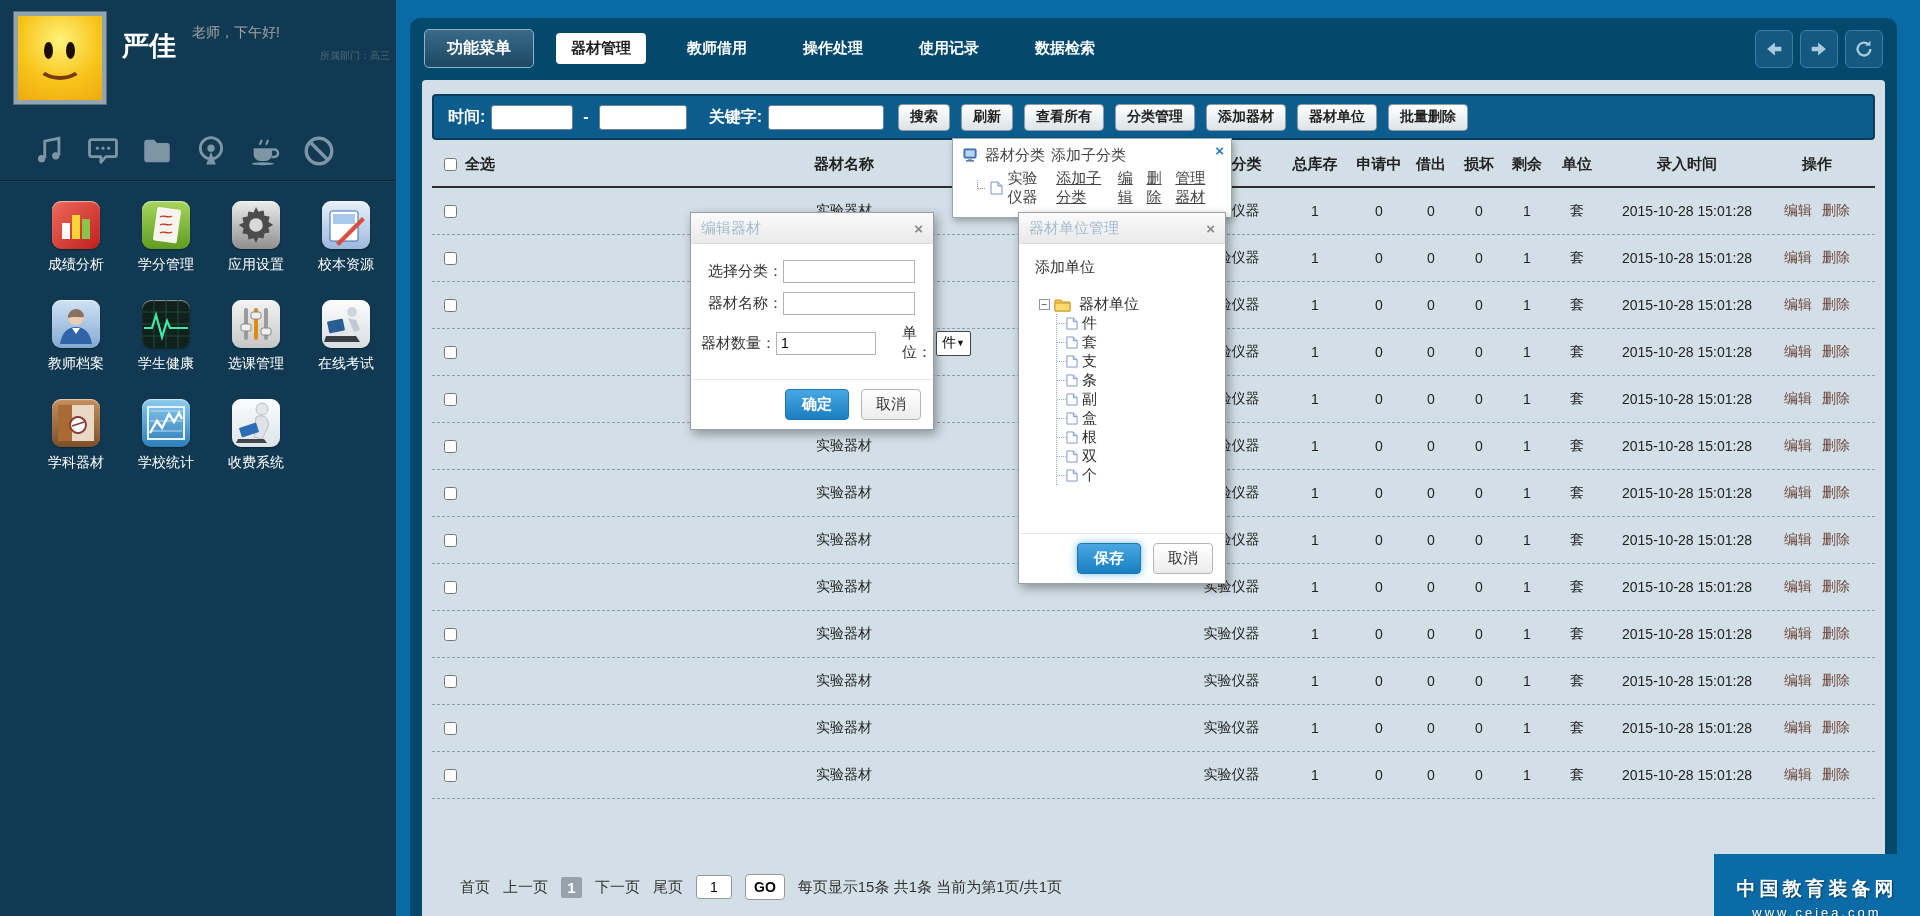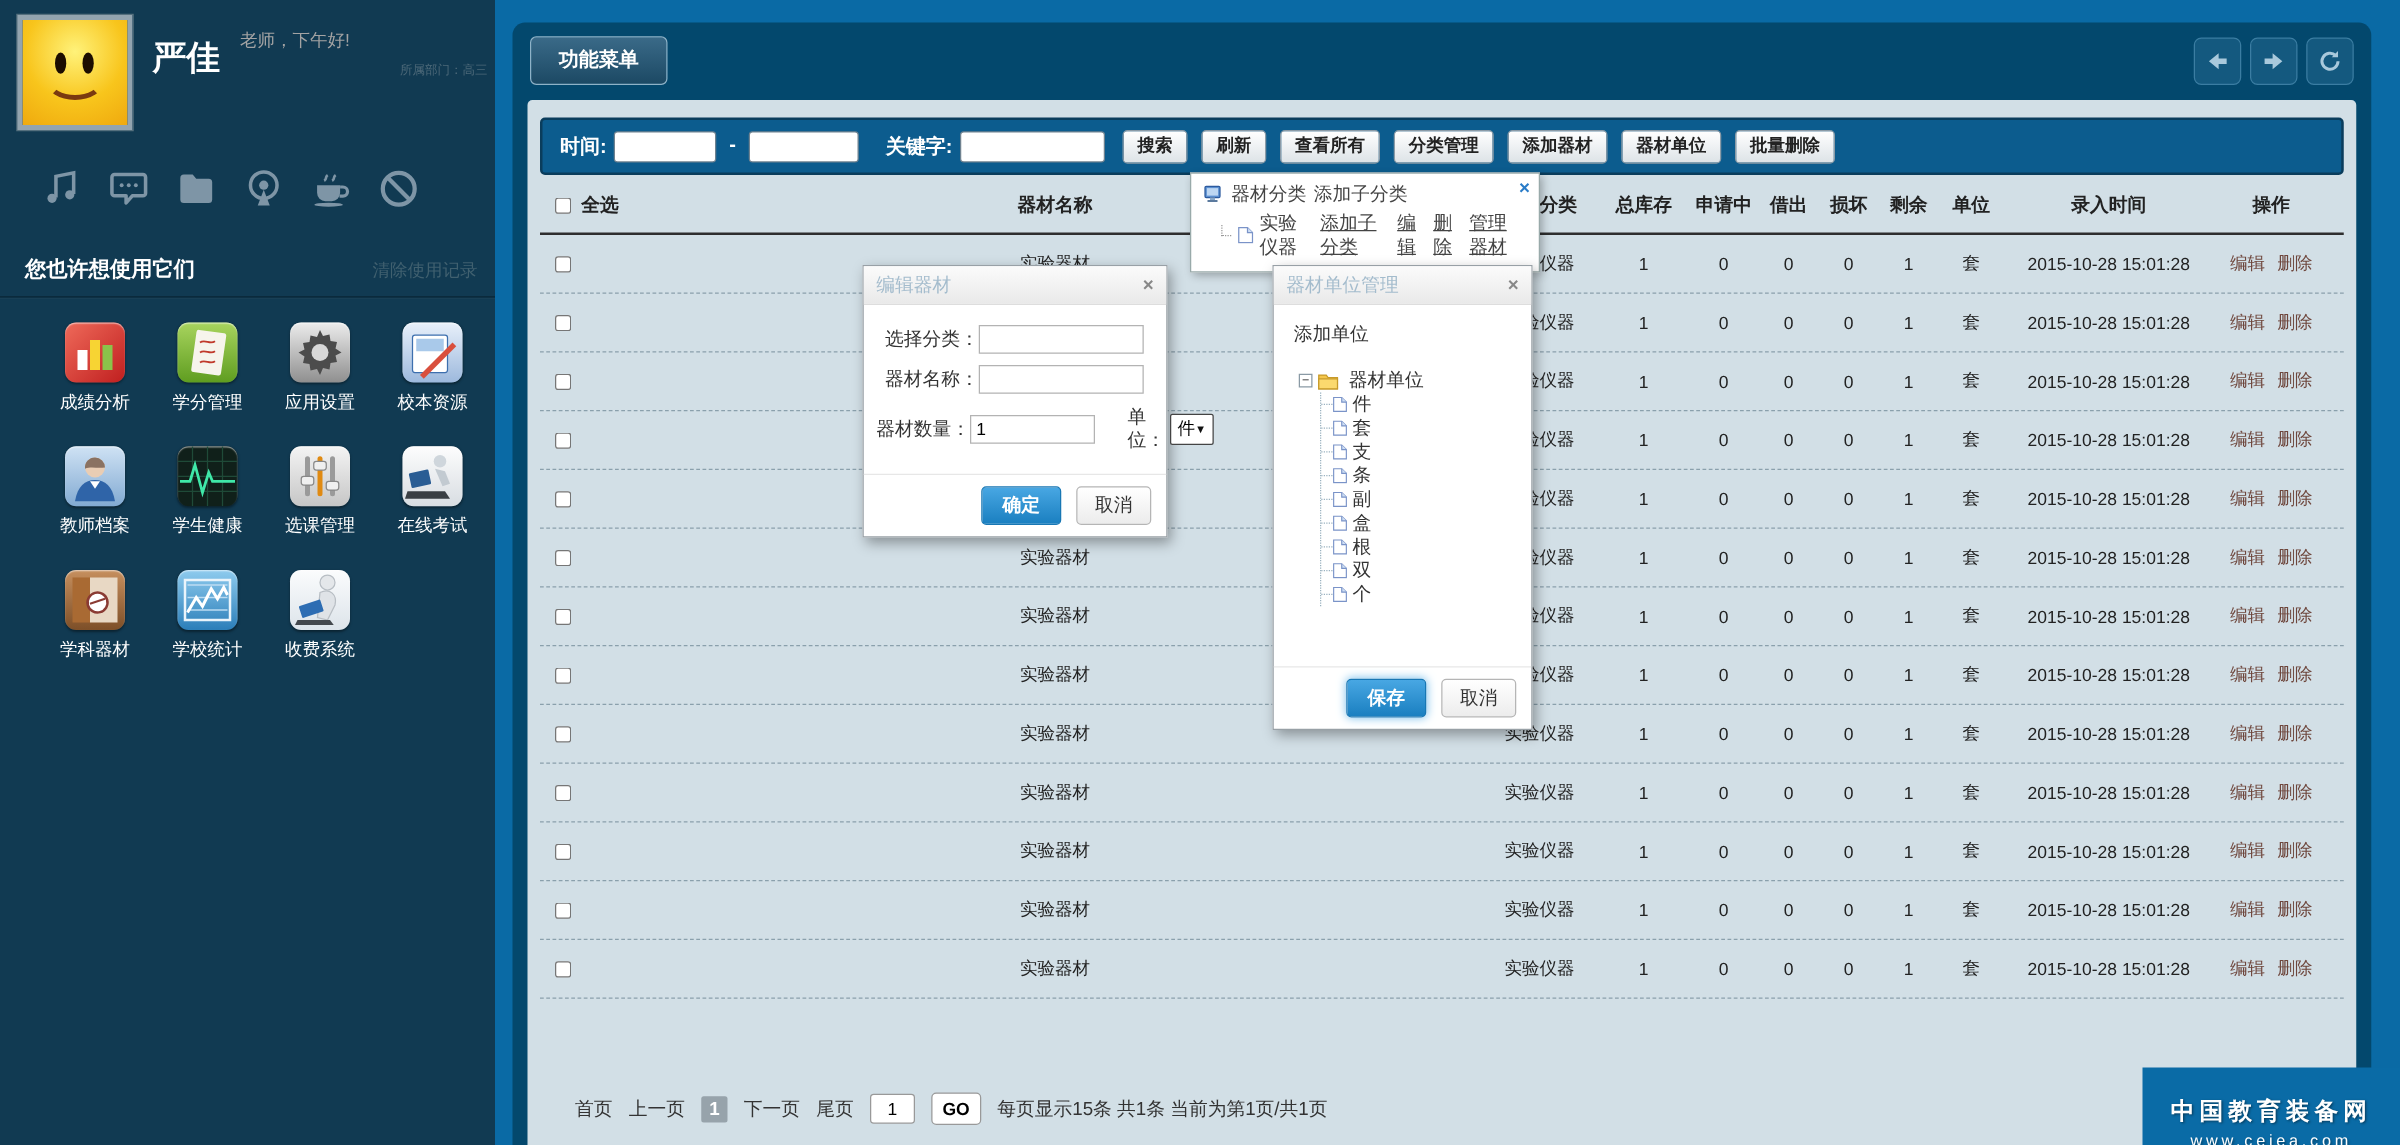--- a/index.html
+++ b/index.html
@@ -207,24 +207,20 @@
         </svg>
     </span>
     <span class="qi">
       <svg viewBox="0 0 24 24" fill="none" stroke="currentColor" stroke-width="2.4">
           <circle cx="12" cy="12" r="9"></circle>
           <path d="M5.7 5.7l12.6 12.6"></path>
         </svg>
     </span>
   </div>
 
-  <div class="suggest-head">
-    <span class="suggest-title">您也许想使用它们</span>
-    <span class="clear-link">清除使用记录</span>
-  </div>
   <hr class="side-divider">
 
   <div class="apps-grid">
     <div class="app">
       <div class="app-icon ai-score">
         <svg viewBox="0 0 48 48">
             <rect x="10" y="22" width="8" height="16" fill="#fff"></rect>
             <rect x="20" y="14" width="8" height="24" fill="#f7d433"></rect>
             <rect x="30" y="18" width="8" height="20" fill="#8bc34a"></rect>
           </svg>
@@ -335,20 +331,27 @@
       </div>
       <div class="app-label">收费系统</div>
     </div>
   </div>
 </aside>
 
 <div class="main-bg">
   <div class="panel">
     <div class="tabs-row">
       <div class="menu-btn">功能菜单</div>
+      <div class="tab-list">
+        <div class="tab active">器材管理</div>
+        <div class="tab">教师借用</div>
+        <div class="tab">操作处理</div>
+        <div class="tab">使用记录</div>
+        <div class="tab">数据检索</div>
+      </div>
       <div class="nav-btns">
         <div class="nav-btn">
           <svg viewBox="0 0 24 24" fill="currentColor">
               <path d="M13 5l-8.5 7L13 19v-4.5h7v-5h-7z"></path>
             </svg>
         </div>
         <div class="nav-btn">
           <svg viewBox="0 0 24 24" fill="currentColor">
               <path d="M11 5l8.5 7L11 19v-4.5H4v-5h7z"></path>
             </svg>

